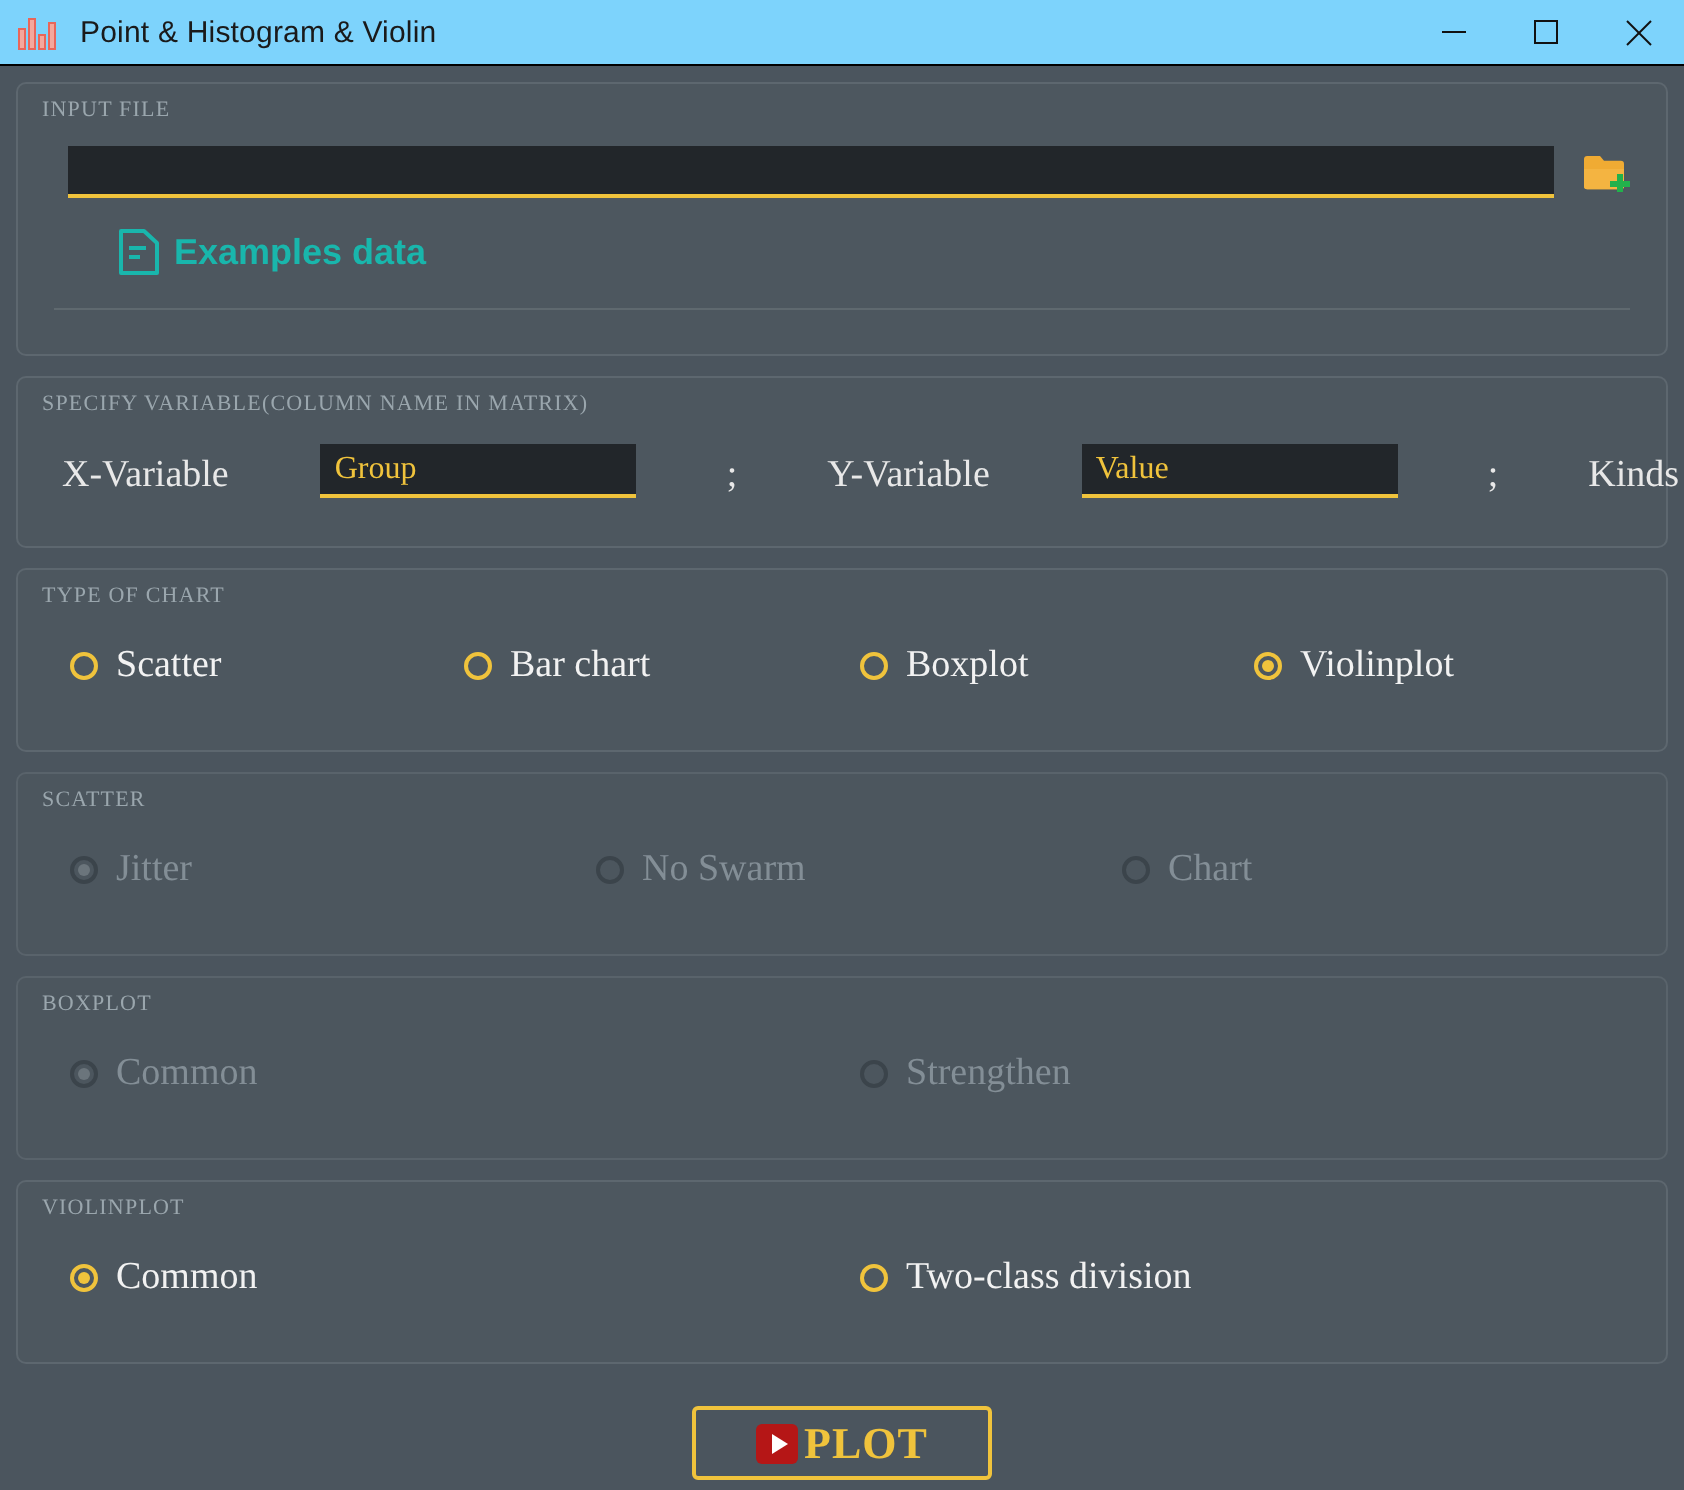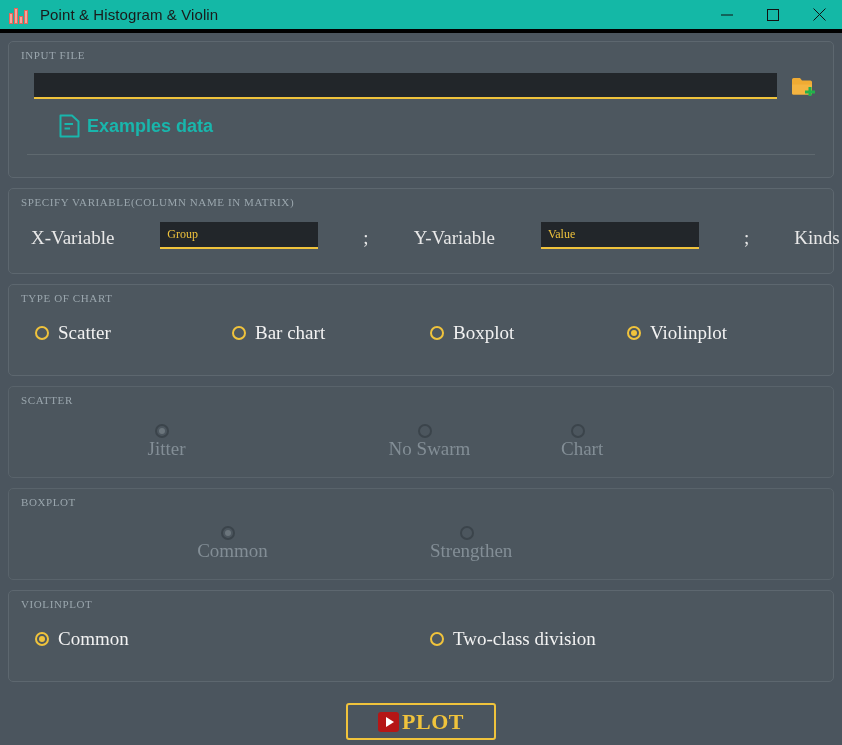--- a/index.html
+++ b/index.html
@@ -8,24 +8,24 @@
     width: 842px; height: 745px;
     overflow: hidden;
     font-family: "Liberation Serif", "DejaVu Serif", serif;
     background: #ffffff;
   }
 
   
   .titlebar {
     height: 33px;
     width: 842px;
-    background: #14b8a6;
+    background: #7dd3fc;
     display: flex;
     align-items: center;
-    border-bottom: 4px solid #000000;
+    border-bottom: 1px solid #000000;
   }
   .title-icon {
     width: 22px; height: 18px;
     margin-left: 9px; margin-right: 9px;
     display: flex; align-items: flex-end; gap: 1px;
   }
   .title-icon i {
     display: block;
     width: 4px;
     background: #f4a79c;
@@ -137,21 +137,21 @@
     font-size: 19px;
     color: #e8e8e8;
     padding: 0 9px;
   }
   .var-input {
     background: #22262a;
     border: none;
     border-bottom: 2px solid #f0c33c;
     color: #f0c33c;
     font-family: "Liberation Serif", "DejaVu Serif", serif;
-    font-size: 12px;
+    font-size: 16px;
     height: 27px;
     padding: 0 7px;
     margin-left: 10px;
     outline: none;
   }
   #input-xvar { width: 158px; }
   #input-yvar { width: 158px; }
   #input-kinds { width: 160px; }
 
   
@@ -159,21 +159,21 @@
     display: flex;
     align-items: center;
     padding: 18px 0 0 0;
   }
   .radio-item {
     display: flex;
     align-items: center;
     cursor: pointer;
     white-space: nowrap;
   }
-  .radio-item.off { cursor: default; flex-direction: column; }
+  .radio-item.off { cursor: default; }
   .radio-mark {
     width: 14px; height: 14px;
     border-radius: 50%;
     border: 2px solid #f0c33c;
     margin-right: 9px;
     flex: none;
     display: flex; align-items: center; justify-content: center;
     background: transparent;
   }
   .radio-mark.checked::after {

